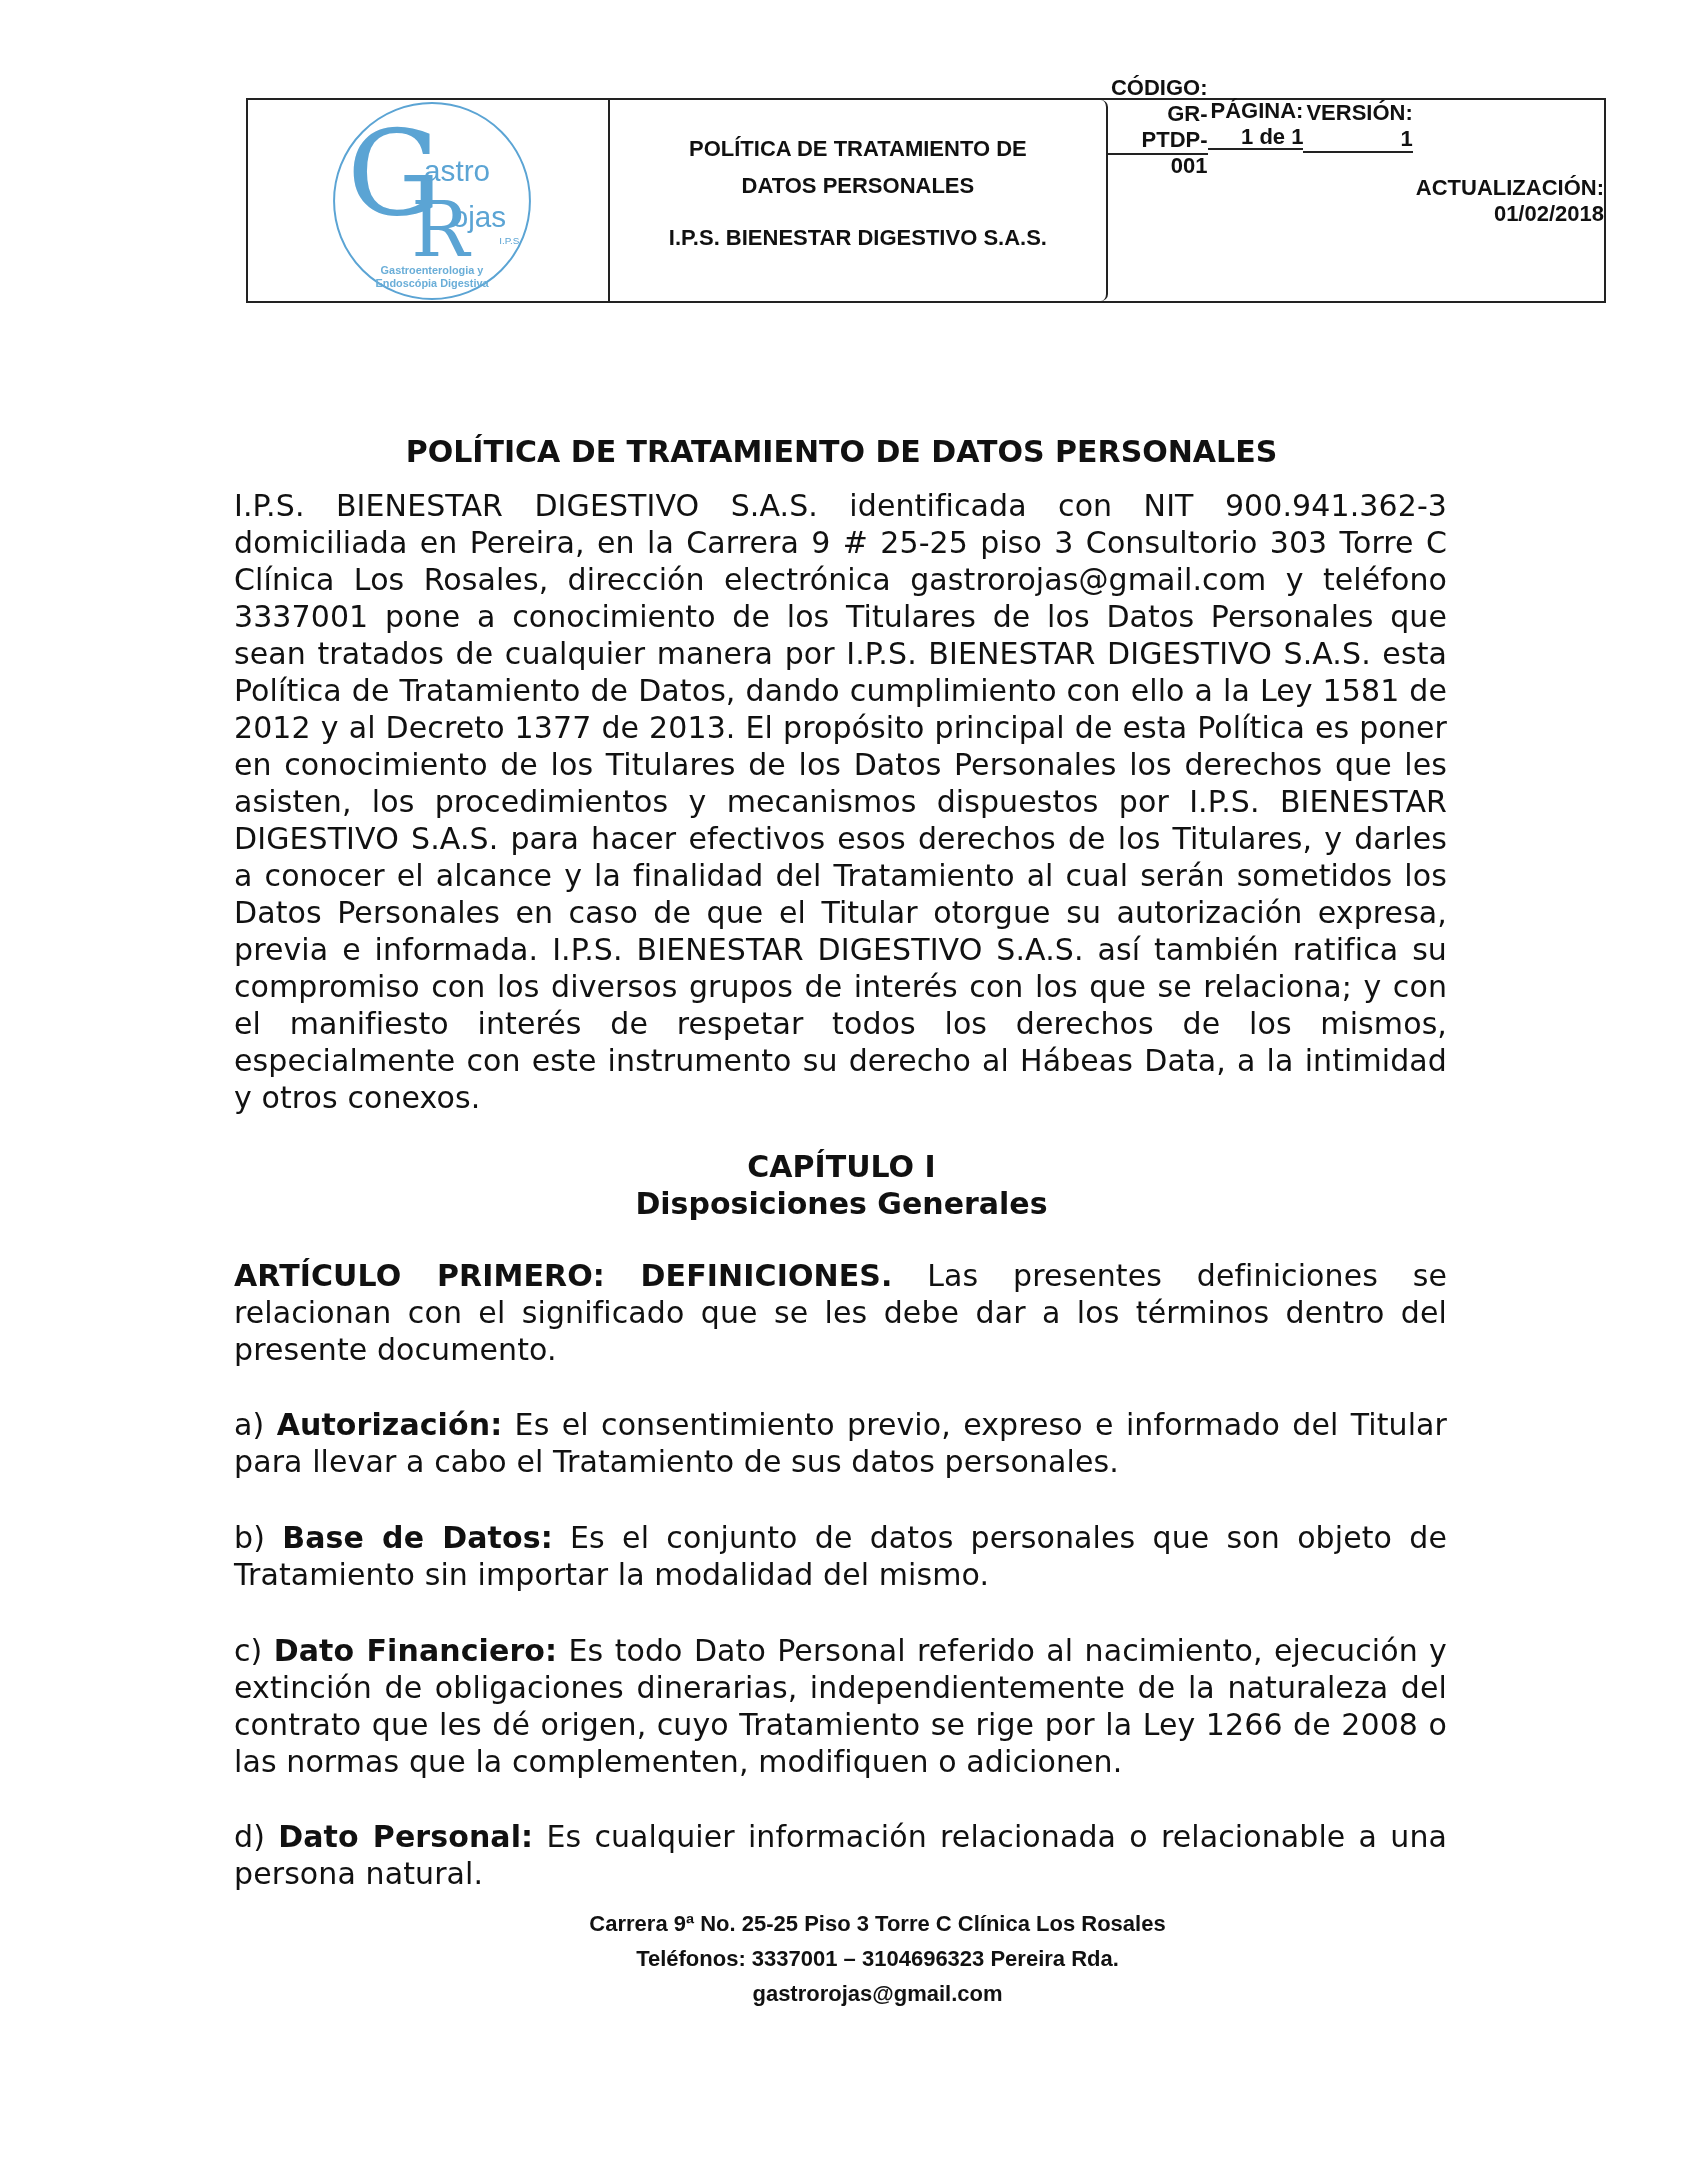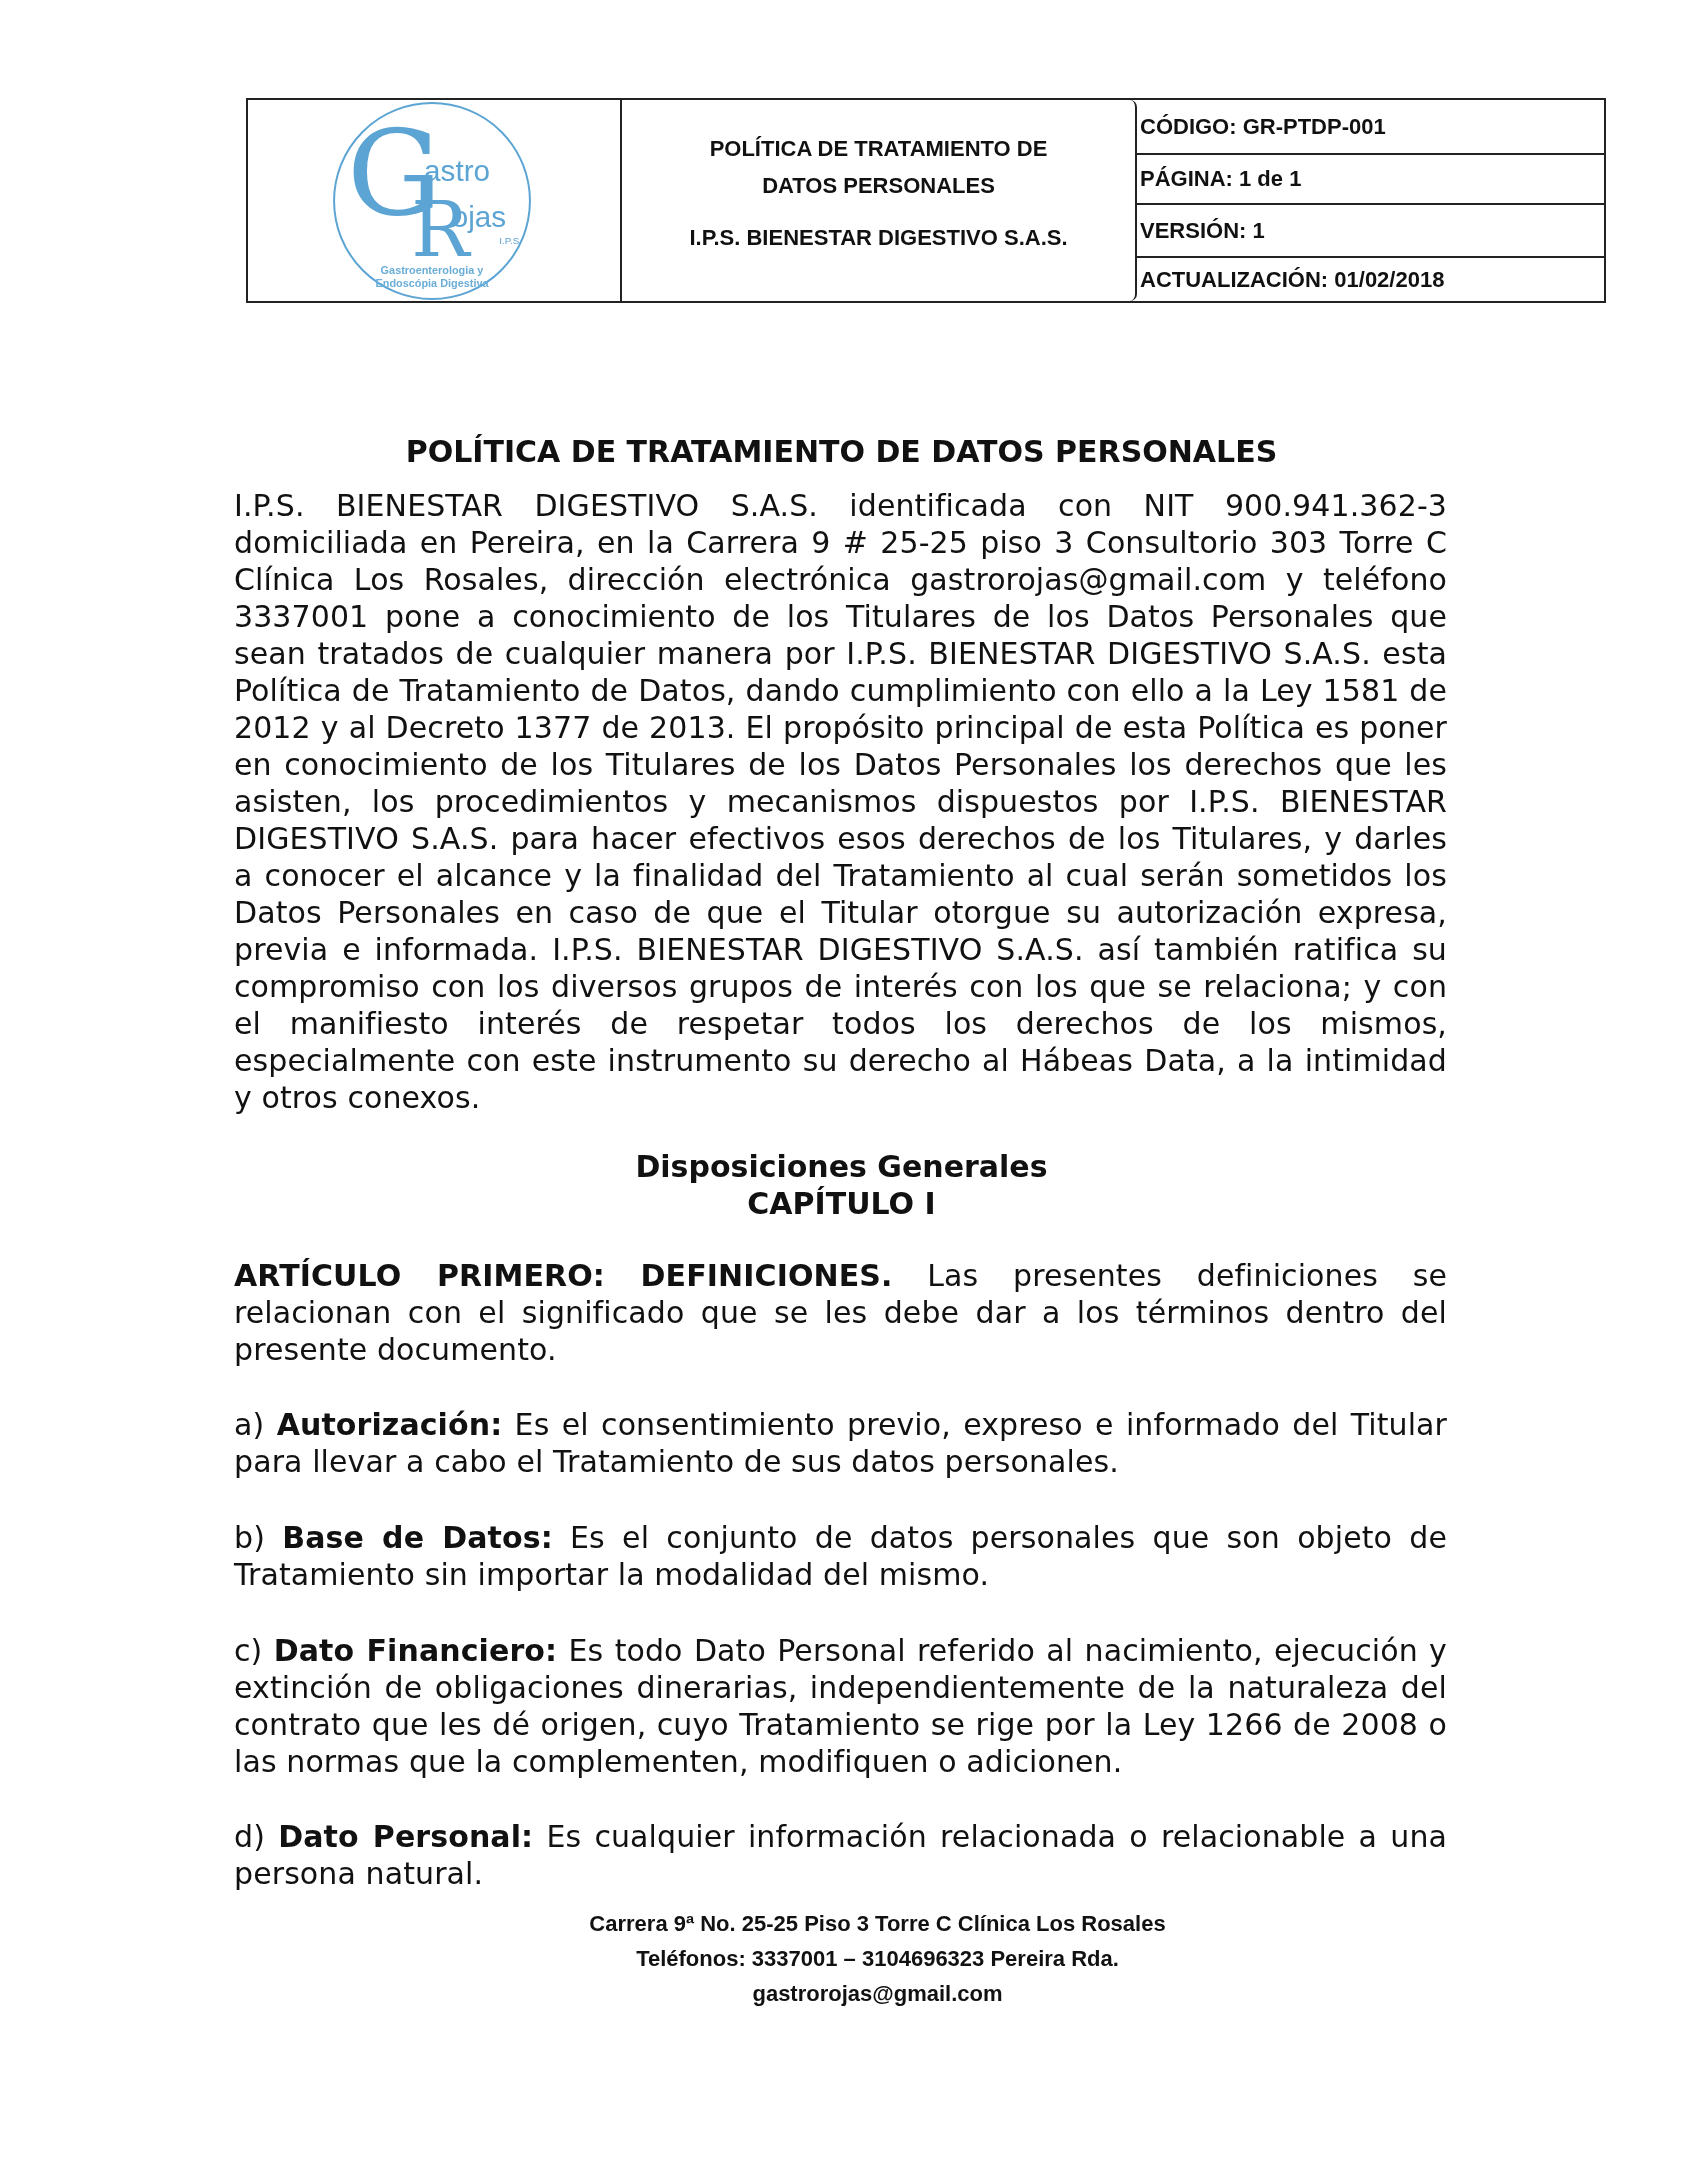--- a/index.html
+++ b/index.html
@@ -9,21 +9,21 @@
     border: 2px solid #222; box-sizing: border-box; display: flex;
   }
   .hdr-logo { width: 372px; border-right: 2px solid #222; position: relative; }
   .hdr-mid {
     width: 515px; border-right: 2px solid #222; box-sizing: border-box;
     font-family: "Liberation Sans", sans-serif; font-weight: bold; font-size: 22px;
     text-align: center; position: relative; border-radius: 7px;
   }
   .hdr-mid .t1 { position: absolute; top: 30px; left: 0; right: 0; line-height: 37px; }
   .hdr-mid .t2 { position: absolute; top: 125px; left: 0; right: 0; }
-  .hdr-right { flex: 1; display: flex; flex-direction: column; }
+  .hdr-right { flex: 1; display: flex; flex-direction: row; text-align: right; }
   .hdr-cell {
     border-bottom: 2px solid #222; box-sizing: border-box; padding-left: 3px;
     font-family: "Liberation Sans", sans-serif; font-weight: bold; font-size: 22px;
     display: flex; align-items: center;
   }
   .hdr-cell:last-child { border-bottom: none; }
   .c1 { height: 55px; } .c2 { height: 50px; } .c3 { height: 53px; } .c4 { flex: 1; }
 
   .doc-title {
     position: absolute; top: 434px; left: 0; width: 1683px; text-align: center;
@@ -79,22 +79,22 @@
     <div class="hdr-cell c3">VERSIÓN: 1</div>
     <div class="hdr-cell c4">ACTUALIZACIÓN: 01/02/2018</div>
   </div>
 </div>
 
 <div class="doc-title">POLÍTICA DE TRATAMIENTO DE DATOS PERSONALES</div>
 
 <div class="body p1">I.P.S. BIENESTAR DIGESTIVO S.A.S. identificada con NIT 900.941.362-3 domiciliada en Pereira, en la Carrera 9 # 25-25 piso 3 Consultorio 303 Torre C Clínica Los Rosales, dirección electrónica gastrorojas@gmail.com y teléfono 3337001  pone a conocimiento de los Titulares de los Datos Personales que sean tratados de cualquier manera por I.P.S. BIENESTAR DIGESTIVO S.A.S. esta Política de Tratamiento de Datos, dando cumplimiento con ello a la Ley 1581 de 2012 y al Decreto 1377 de 2013. El propósito principal de esta Política es poner en conocimiento de los Titulares de los Datos Personales los derechos que les asisten, los procedimientos y mecanismos dispuestos por I.P.S. BIENESTAR DIGESTIVO S.A.S. para hacer efectivos esos derechos de los Titulares, y darles a conocer el alcance y la finalidad del Tratamiento al cual serán sometidos los Datos Personales en caso de que el Titular otorgue su autorización expresa, previa e informada. I.P.S. BIENESTAR DIGESTIVO S.A.S. así también ratifica su compromiso con los diversos grupos de interés con los que se relaciona; y con el manifiesto interés de respetar todos los derechos de los mismos, especialmente con este instrumento su derecho al Hábeas Data, a la intimidad y otros conexos.</div>
 
 <div class="chap">
+  <div>CAPÍTULO I</div>
   <div>Disposiciones Generales</div>
-  <div>CAPÍTULO I</div>
 </div>
 
 <div class="body p2"><b>ARTÍCULO PRIMERO: DEFINICIONES.</b><span> Las presentes definiciones se relacionan con el significado que se les debe dar a los términos dentro del presente documento.</span></div>
 
 <div class="body p3"><span>a) </span><b>Autorización:</b><span> Es el consentimiento previo, expreso e informado del Titular para llevar a cabo el Tratamiento de sus datos personales.</span></div>
 
 <div class="body p4"><span>b) </span><b>Base de Datos:</b><span> Es el conjunto de datos personales que son objeto de Tratamiento sin importar la modalidad del mismo.</span></div>
 
 <div class="body p5"><span>c) </span><b>Dato Financiero:</b><span> Es todo Dato Personal referido al nacimiento, ejecución y extinción de obligaciones dinerarias, independientemente de la naturaleza del contrato que les dé origen, cuyo Tratamiento se rige por la Ley 1266 de 2008 o las normas que la complementen, modifiquen o adicionen.</span></div>
 

